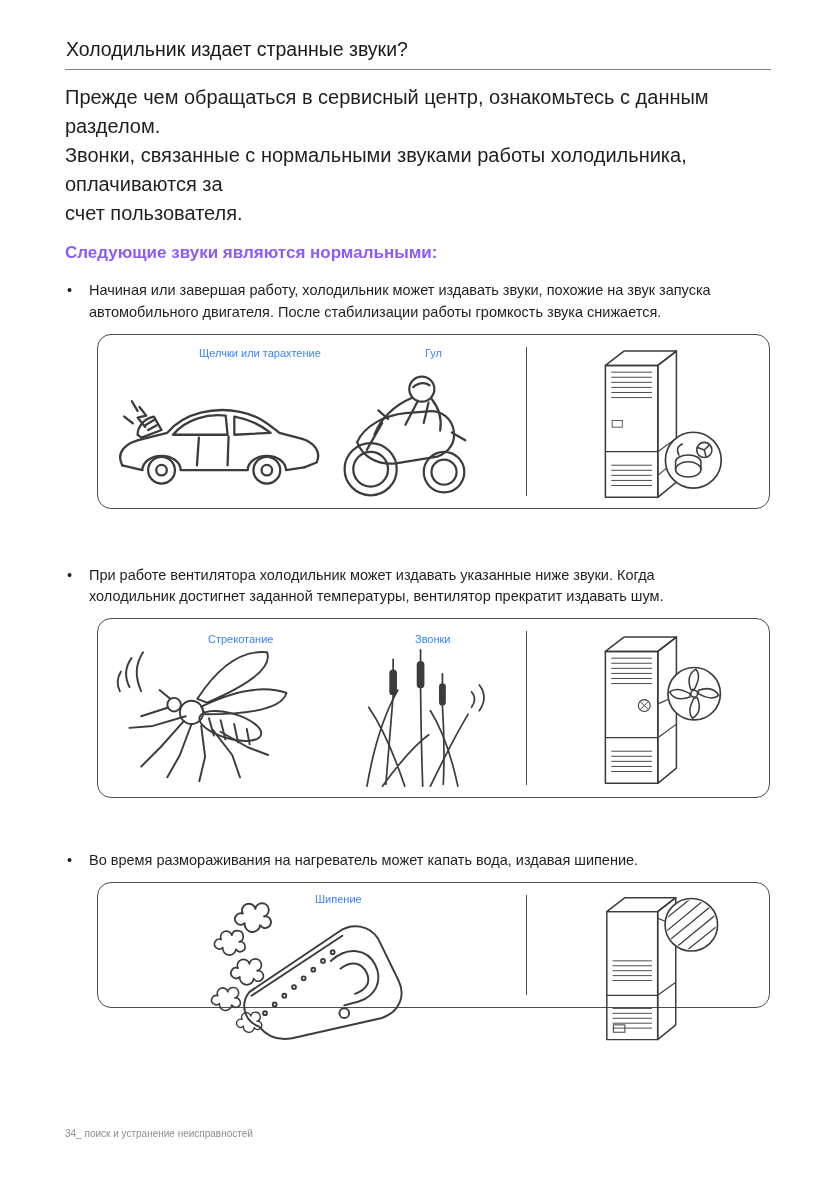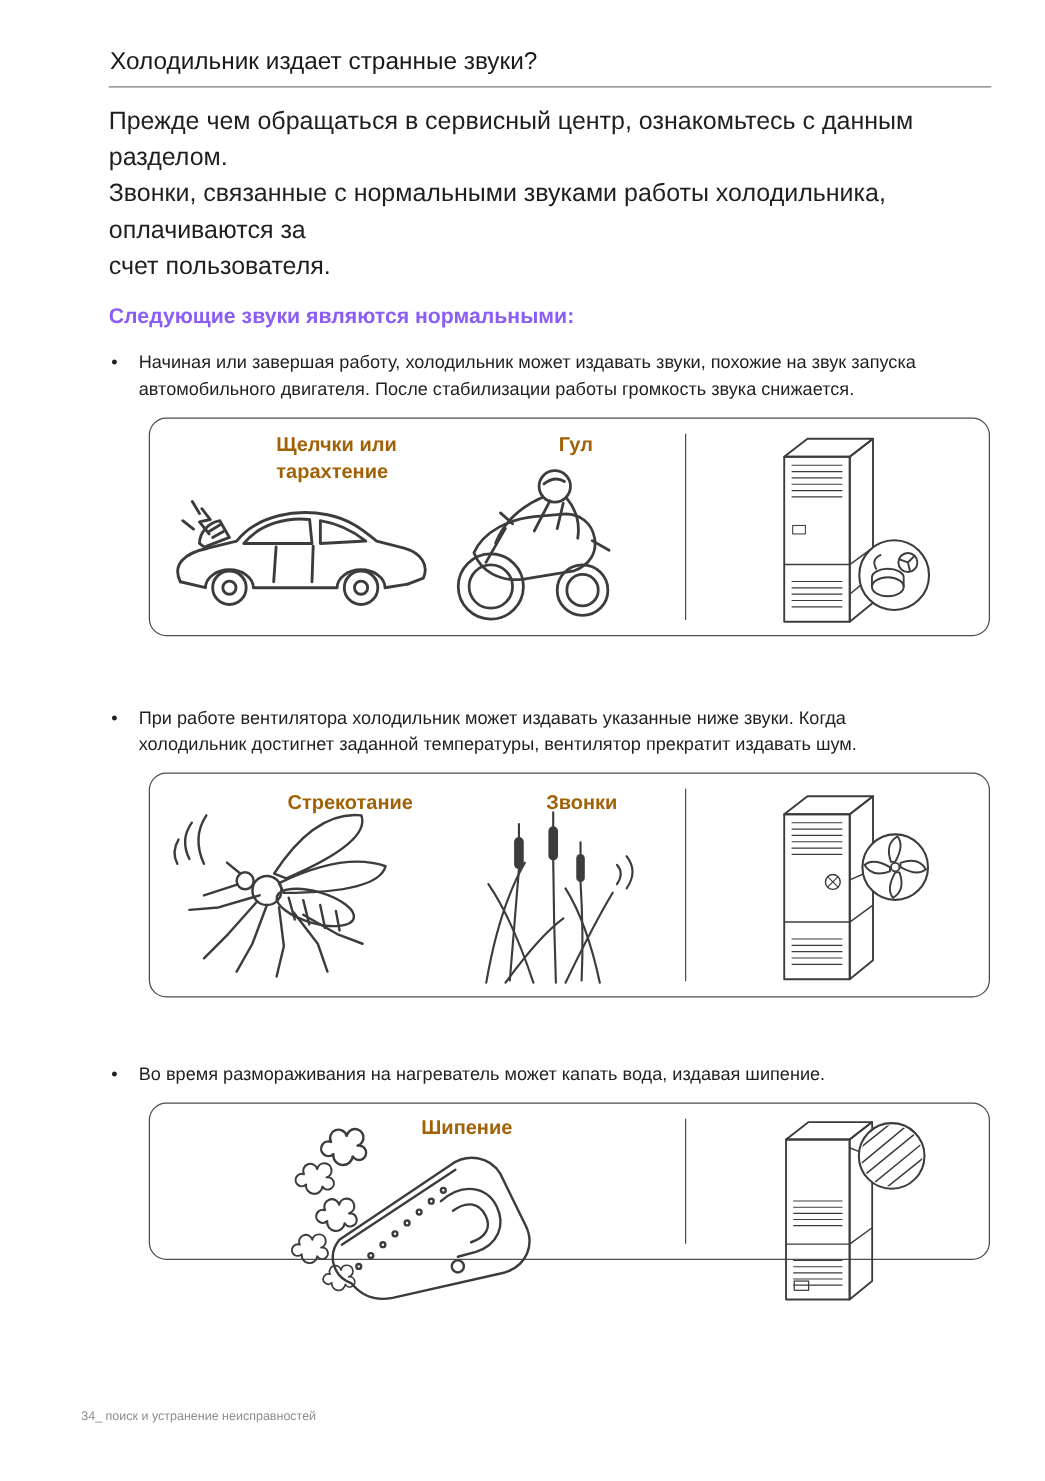--- a/index.html
+++ b/index.html
@@ -3,37 +3,37 @@
 <meta charset="utf-8">
 <style>
   * { box-sizing: border-box; }
   html, body { margin: 0; padding: 0; }
   body {
     width: 836px; height: 1185px; position: relative;
     background: #ffffff; color: #1f1f1f;
     font-family: "Liberation Sans", "DejaVu Sans", sans-serif;
     overflow: hidden;
   }
-  .content { position: absolute; left: 65px; top: 38px; width: 706px; margin-left: 22px; }
+  .content { position: absolute; left: 65px; top: 38px; width: 706px; }
   .title { font-size: 19.5px; font-weight: 400; color: #1a1a1a; margin: 0 0 8px 1px; }
   .rule { border: none; border-top: 1.5px solid #7c7c7c; margin: 0 0 13px 0; }
   .intro { font-size: 20px; line-height: 1.45; margin: 0 0 15px 0; white-space: pre-line; }
   .subtitle { font-size: 17px; font-weight: 700; margin: 0 0 17px 0; color: #8b5cf6; }
   .bullet-row { display: flex; margin: 0 0 10px 0; font-size: 14.5px; line-height: 1.5; }
   .bullet-row .marker { width: 24px; flex: none; padding-left: 2px; }
   .bullet-row .btext { flex: 1; white-space: pre-line; }
   .sound-box {
     position: relative; margin-left: 32px; width: 673px;
     border: 1.6px solid #4d4d4d; border-radius: 14px; background: #fff;
   }
   .box-1 { height: 175px; margin-bottom: 56px; }
   .box-2 { height: 180px; margin-bottom: 52px; }
   .box-3 { height: 126px; }
   .box-divider { position: absolute; left: 428px; top: 12px; bottom: 12px; width: 1.4px; background: #4d4d4d; }
-  .box-label { position: absolute; font-size: 16px; color: #a16207; line-height: 1.35; font-weight: bold; }
+  .box-label { position: absolute; font-size: 11px; color: #3b82f6; line-height: 1.35; }
   .label-wrap { width: 122px; }
   .illu { position: absolute; }
   .footer { position: absolute; left: 65px; top: 1128px; font-size: 10px; color: #8d8d8d; }
 </style>
 </head>
 <body>
 
 <div class="content">
 
   <h1 class="title">Холодильник издает странные звуки?</h1>

